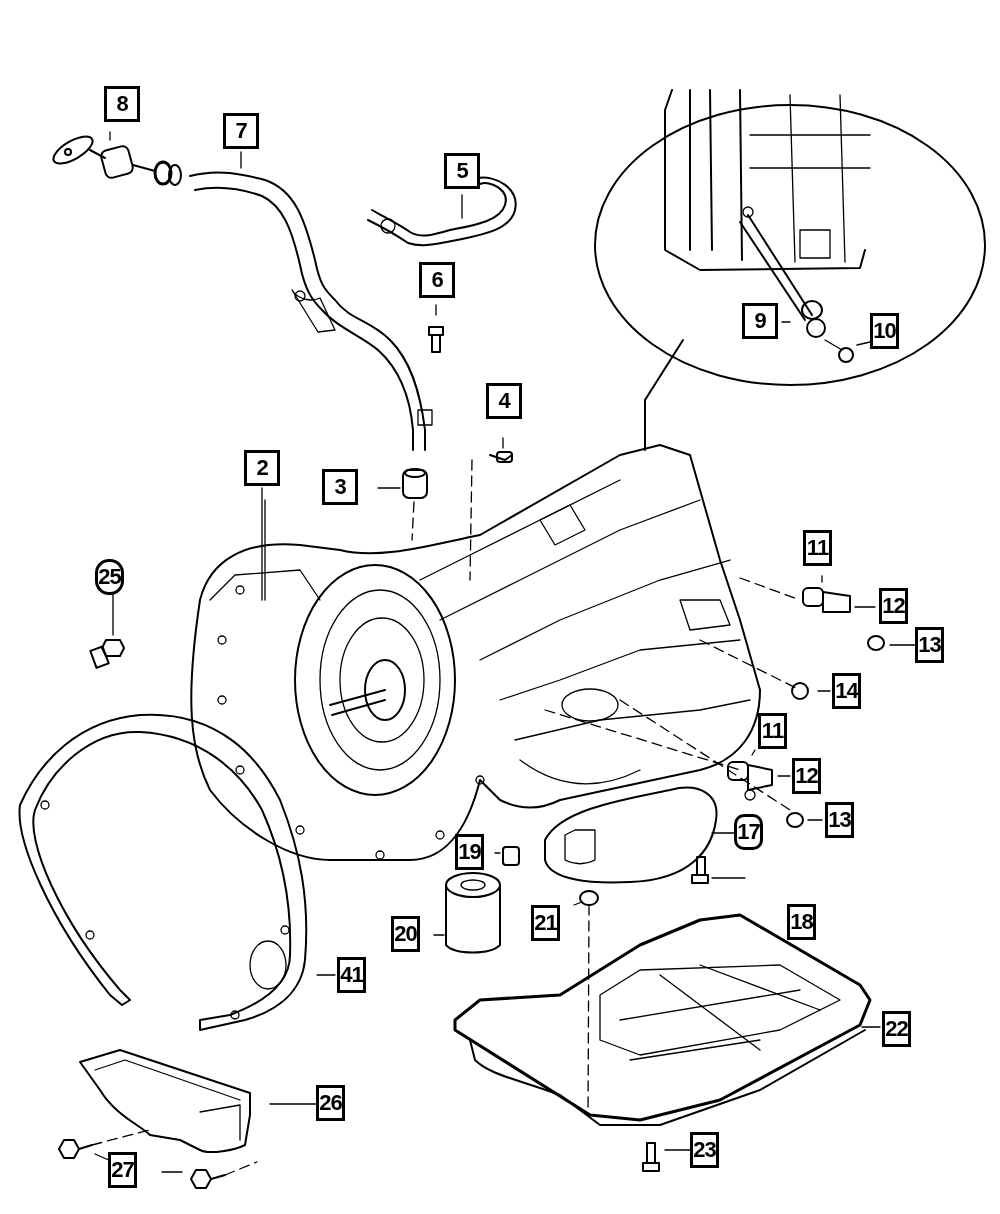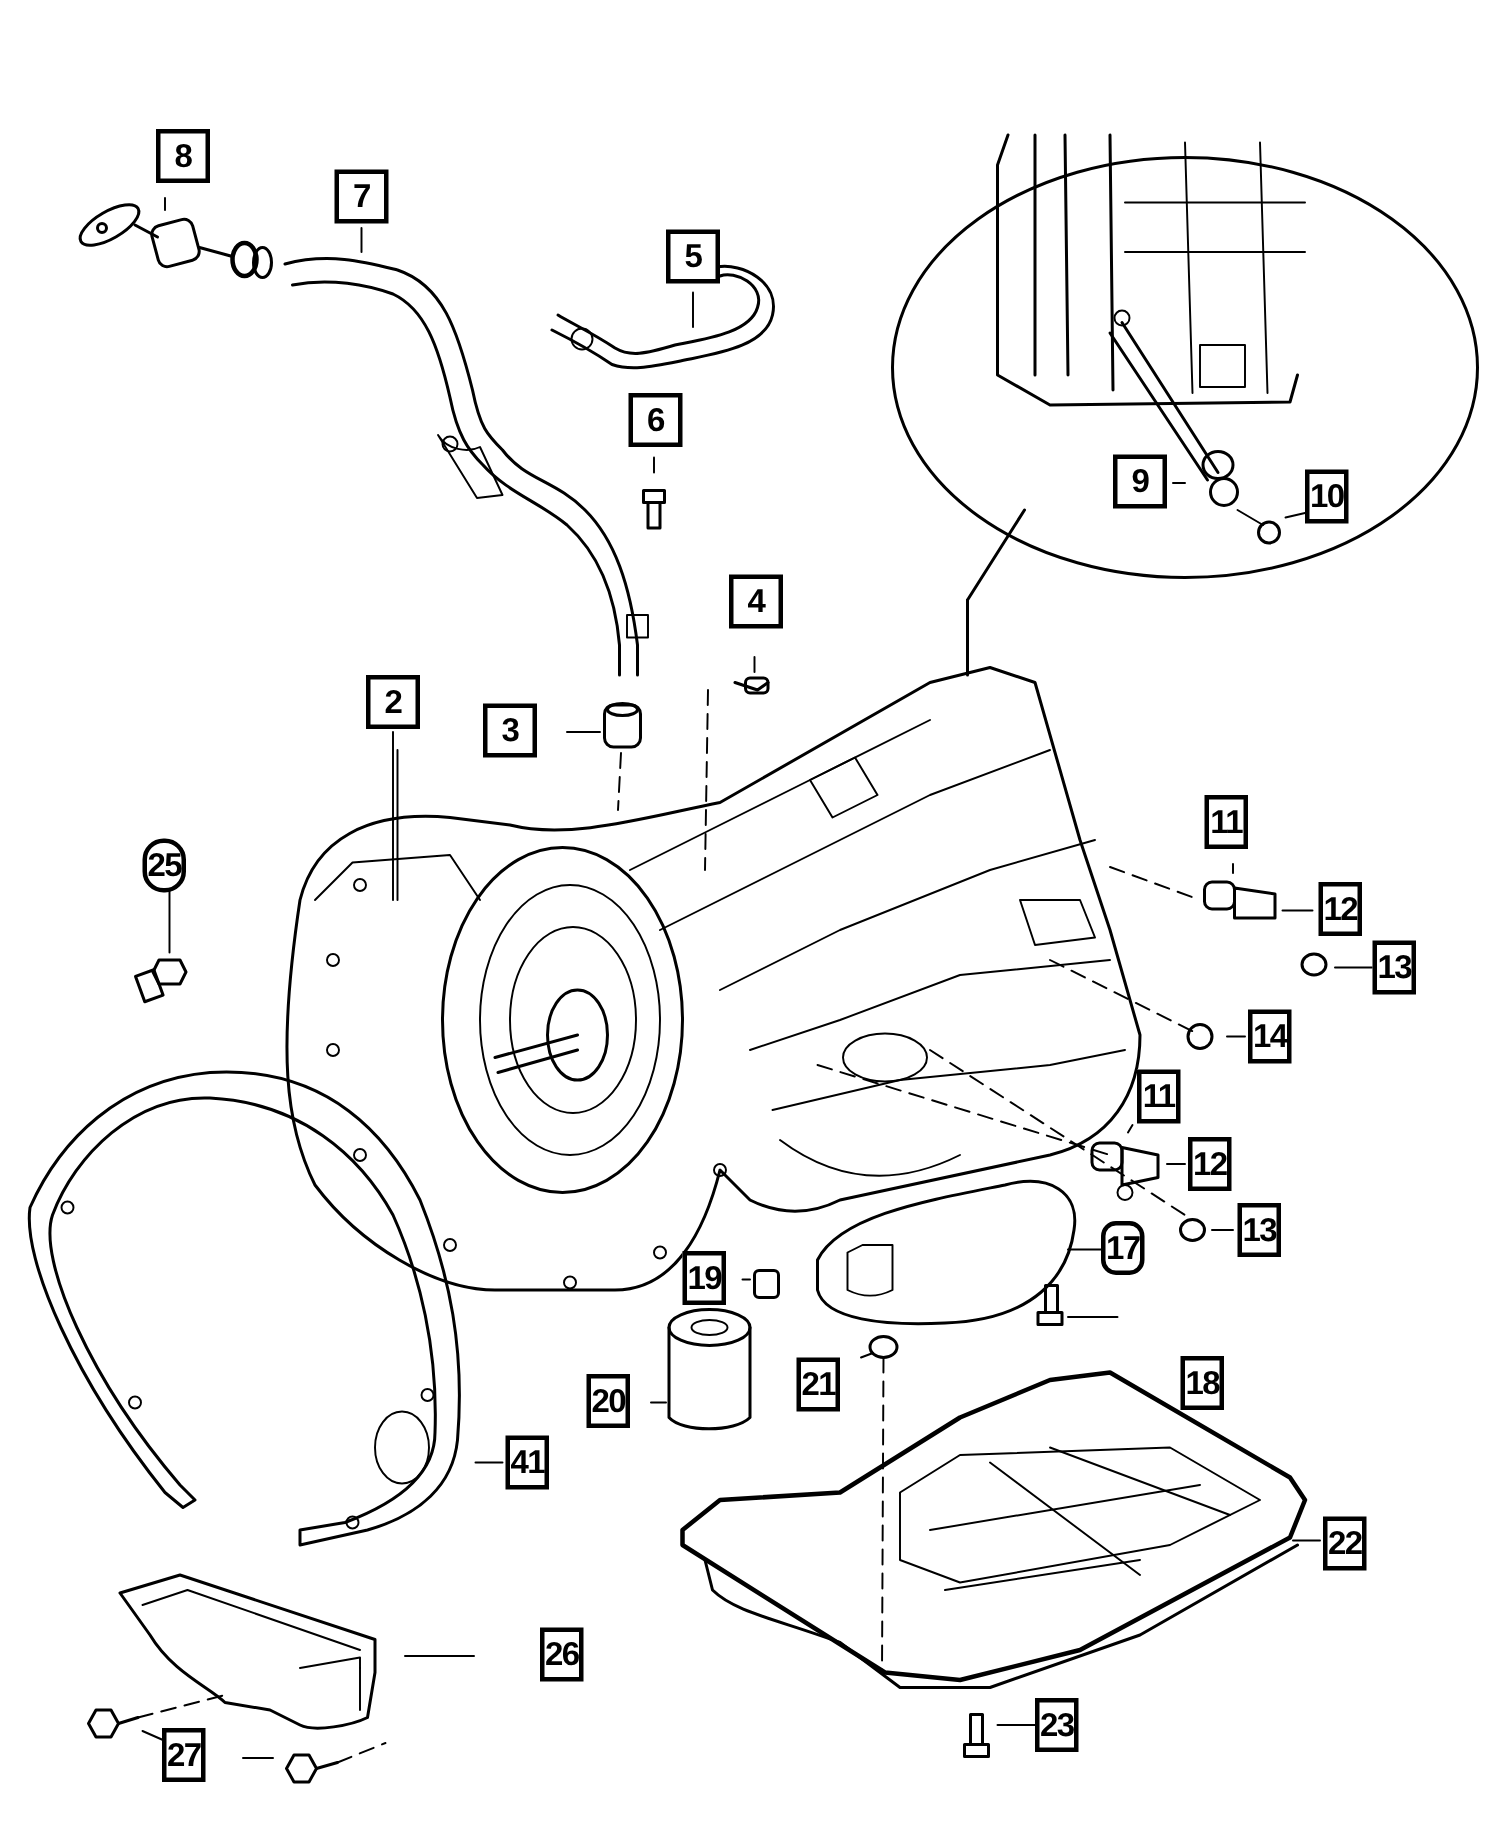--- a/index.html
+++ b/index.html
@@ -241,15 +241,15 @@
 <div class="callout wide" style="left:758px;top:713px;">11</div>
 <div class="callout wide" style="left:792px;top:758px;">12</div>
 <div class="callout wide" style="left:825px;top:802px;">13</div>
 <div class="callout wide" style="left:734px;top:814px;border-radius:10px;">17</div>
 <div class="callout wide" style="left:455px;top:834px;">19</div>
 <div class="callout wide" style="left:748px;top:904px;margin-left:39px;">18</div>
 <div class="callout wide" style="left:531px;top:905px;">21</div>
 <div class="callout wide" style="left:391px;top:916px;">20</div>
 <div class="callout wide" style="left:337px;top:957px;">41</div>
 <div class="callout wide" style="left:882px;top:1011px;">22</div>
-<div class="callout wide" style="left:316px;top:1085px;margin-left:44px;">26</div>
+<div class="callout wide" style="left:316px;top:1085px;">26</div>
 <div class="callout wide" style="left:690px;top:1132px;">23</div>
 <div class="callout wide" style="left:108px;top:1152px;">27</div>
 
 </body></html>

